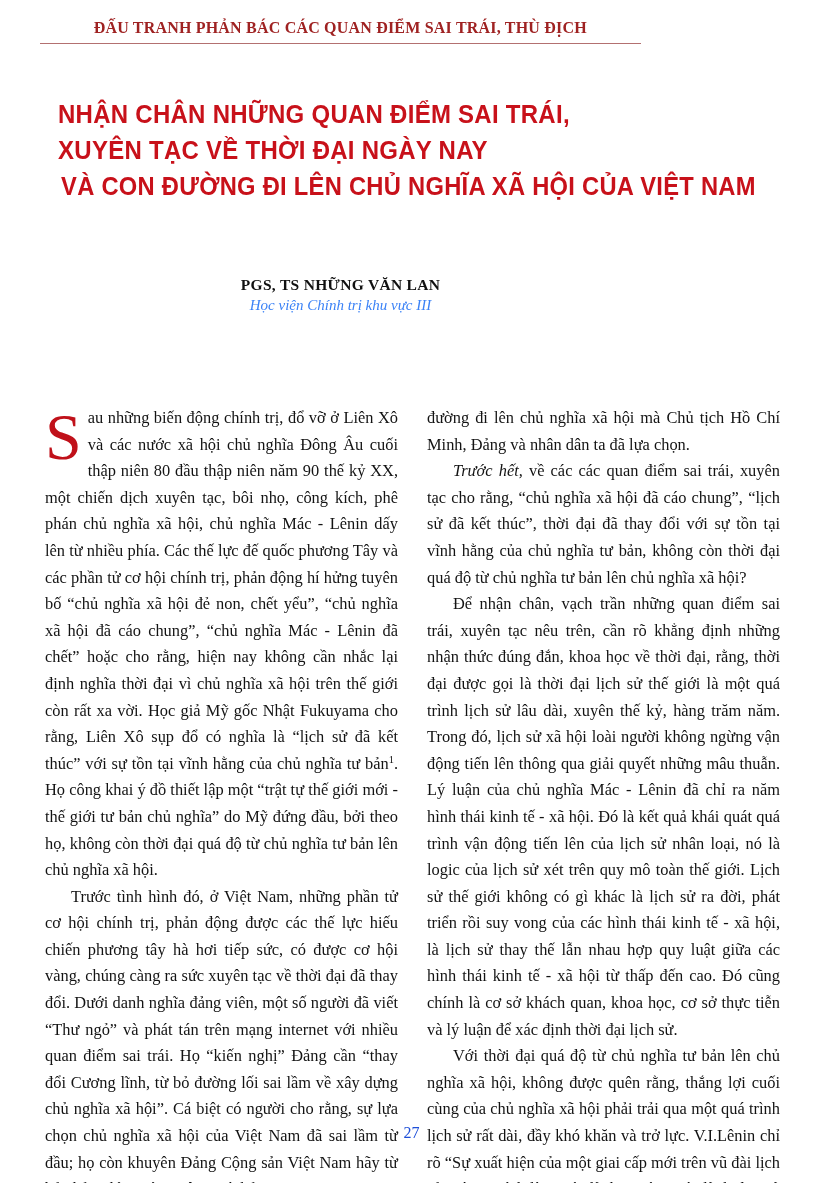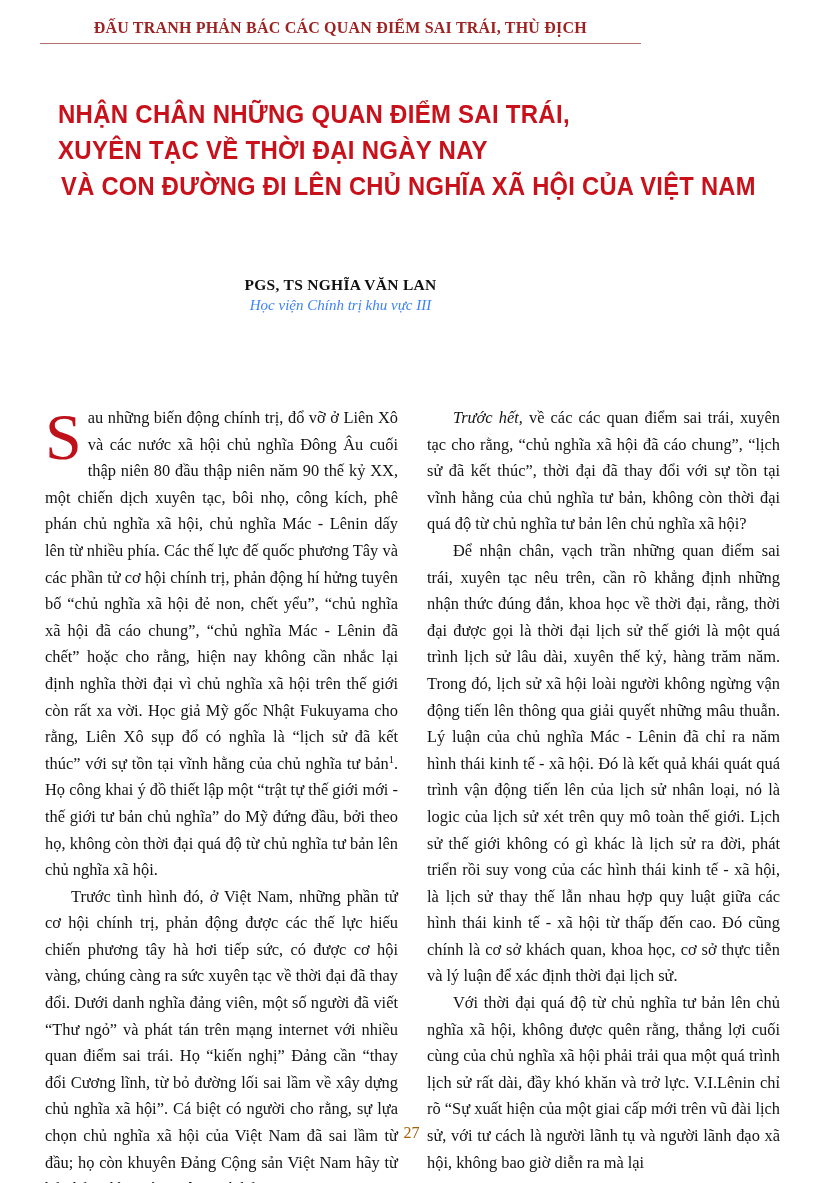--- a/index.html
+++ b/index.html
@@ -135,53 +135,54 @@
   }
 
   
   .folio {
     position: absolute;
     left: 0;
     top: 1124px;
     width: 823px;
     text-align: center;
     font-size: 16px;
-    color: #a16207;
+    color: #1d4ed8;
   }
 </style>
 </head>
 <body>
 
 <div class="page">
 
   <div class="running-head">
     <div class="running-head-text">ĐẤU TRANH PHẢN BÁC CÁC QUAN ĐIỂM SAI TRÁI, THÙ ĐỊCH</div>
     <div class="head-rule"></div>
   </div>
 
   <div class="title-block">
     <div class="title-line l1">NHẬN CHÂN NHỮNG QUAN ĐIỂM SAI TRÁI,</div>
     <div class="title-line l2">XUYÊN TẠC VỀ THỜI ĐẠI NGÀY NAY</div>
     <div class="title-line l3">VÀ CON ĐƯỜNG ĐI LÊN CHỦ NGHĨA XÃ HỘI CỦA VIỆT NAM</div>
   </div>
 
   <div class="byline">
-    <div class="byline-name">PGS, TS NGHĨA VĂN LAN</div>
+    <div class="byline-name">PGS, TS NHỮNG VĂN LAN</div>
     <div class="byline-affil">Học viện Chính trị khu vực III</div>
   </div>
 
   <div class="columns">
 
     <div class="col">
       <p class="dropcap-para"><span class="dropcap">S</span><span>au những biến động chính trị, đổ vỡ ở Liên Xô và các nước xã hội chủ nghĩa Đông Âu cuối thập niên 80 đầu thập niên năm 90 thế kỷ XX, một chiến dịch xuyên tạc, bôi nhọ, công kích, phê phán chủ nghĩa xã hội, chủ nghĩa Mác - Lênin dấy lên từ nhiều phía. Các thế lực đế quốc phương Tây và các phần tử cơ hội chính trị, phản động hí hửng tuyên bố “chủ nghĩa xã hội đẻ non, chết yểu”, “chủ nghĩa xã hội đã cáo chung”, “chủ nghĩa Mác - Lênin đã chết” hoặc cho rằng, hiện nay không cần nhắc lại định nghĩa thời đại vì chủ nghĩa xã hội trên thế giới còn rất xa vời. Học giả Mỹ gốc Nhật Fukuyama cho rằng, Liên Xô sụp đổ có nghĩa là “lịch sử đã kết thúc” với sự tồn tại vĩnh hằng của chủ nghĩa tư bản</span><span class="fn">1</span><span>. Họ công khai ý đồ thiết lập một “trật tự thế giới mới - thế giới tư bản chủ nghĩa” do Mỹ đứng đầu, bởi theo họ, không còn thời đại quá độ từ chủ nghĩa tư bản lên chủ nghĩa xã hội.</span></p>
 
       <p class="indent">Trước tình hình đó, ở Việt Nam, những phần tử cơ hội chính trị, phản động được các thế lực hiếu chiến phương tây hà hơi tiếp sức, có được cơ hội vàng, chúng càng ra sức xuyên tạc về thời đại đã thay đổi. Dưới danh nghĩa đảng viên, một số người đã viết “Thư ngỏ” và phát tán trên mạng internet với nhiều quan điểm sai trái. Họ “kiến nghị” Đảng cần “thay đổi Cương lĩnh, từ bỏ đường lối sai lầm về xây dựng chủ nghĩa xã hội”. Cá biệt có người cho rằng, sự lựa chọn chủ nghĩa xã hội của Việt Nam đã sai lầm từ đầu; họ còn khuyên Đảng Cộng sản Việt Nam hãy từ bỏ chủ nghĩa Mác - Lênin, từ bỏ con</p>
     </div>
 
     <div class="col">
+      <p>đường đi lên chủ nghĩa xã hội mà Chủ tịch Hồ Chí Minh, Đảng và nhân dân ta đã lựa chọn.</p>
 
       <p class="indent"><em class="lead">Trước hết,</em><span> về các các quan điểm sai trái, xuyên tạc cho rằng, “chủ nghĩa xã hội đã cáo chung”, “lịch sử đã kết thúc”, thời đại đã thay đổi với sự tồn tại vĩnh hằng của chủ nghĩa tư bản, không còn thời đại quá độ từ chủ nghĩa tư bản lên chủ nghĩa xã hội?</span></p>
 
       <p class="indent">Để nhận chân, vạch trần những quan điểm sai trái, xuyên tạc nêu trên, cần rõ khẳng định những nhận thức đúng đắn, khoa học về thời đại, rằng, thời đại được gọi là thời đại lịch sử thế giới là một quá trình lịch sử lâu dài, xuyên thế kỷ, hàng trăm năm. Trong đó, lịch sử xã hội loài người không ngừng vận động tiến lên thông qua giải quyết những mâu thuẫn. Lý luận của chủ nghĩa Mác - Lênin đã chỉ ra năm hình thái kinh tế - xã hội. Đó là kết quả khái quát quá trình vận động tiến lên của lịch sử nhân loại, nó là logic của lịch sử xét trên quy mô toàn thế giới. Lịch sử thế giới không có gì khác là lịch sử ra đời, phát triển rồi suy vong của các hình thái kinh tế - xã hội, là lịch sử thay thế lẫn nhau hợp quy luật giữa các hình thái kinh tế - xã hội từ thấp đến cao. Đó cũng chính là cơ sở khách quan, khoa học, cơ sở thực tiễn và lý luận để xác định thời đại lịch sử.</p>
 
       <p class="indent">Với thời đại quá độ từ chủ nghĩa tư bản lên chủ nghĩa xã hội, không được quên rằng, thắng lợi cuối cùng của chủ nghĩa xã hội phải trải qua một quá trình lịch sử rất dài, đầy khó khăn và trở lực. V.I.Lênin chỉ rõ “Sự xuất hiện của một giai cấp mới trên vũ đài lịch sử, với tư cách là người lãnh tụ và người lãnh đạo xã hội, không bao giờ diễn ra mà lại</p>
     </div>
 
   </div>
 

